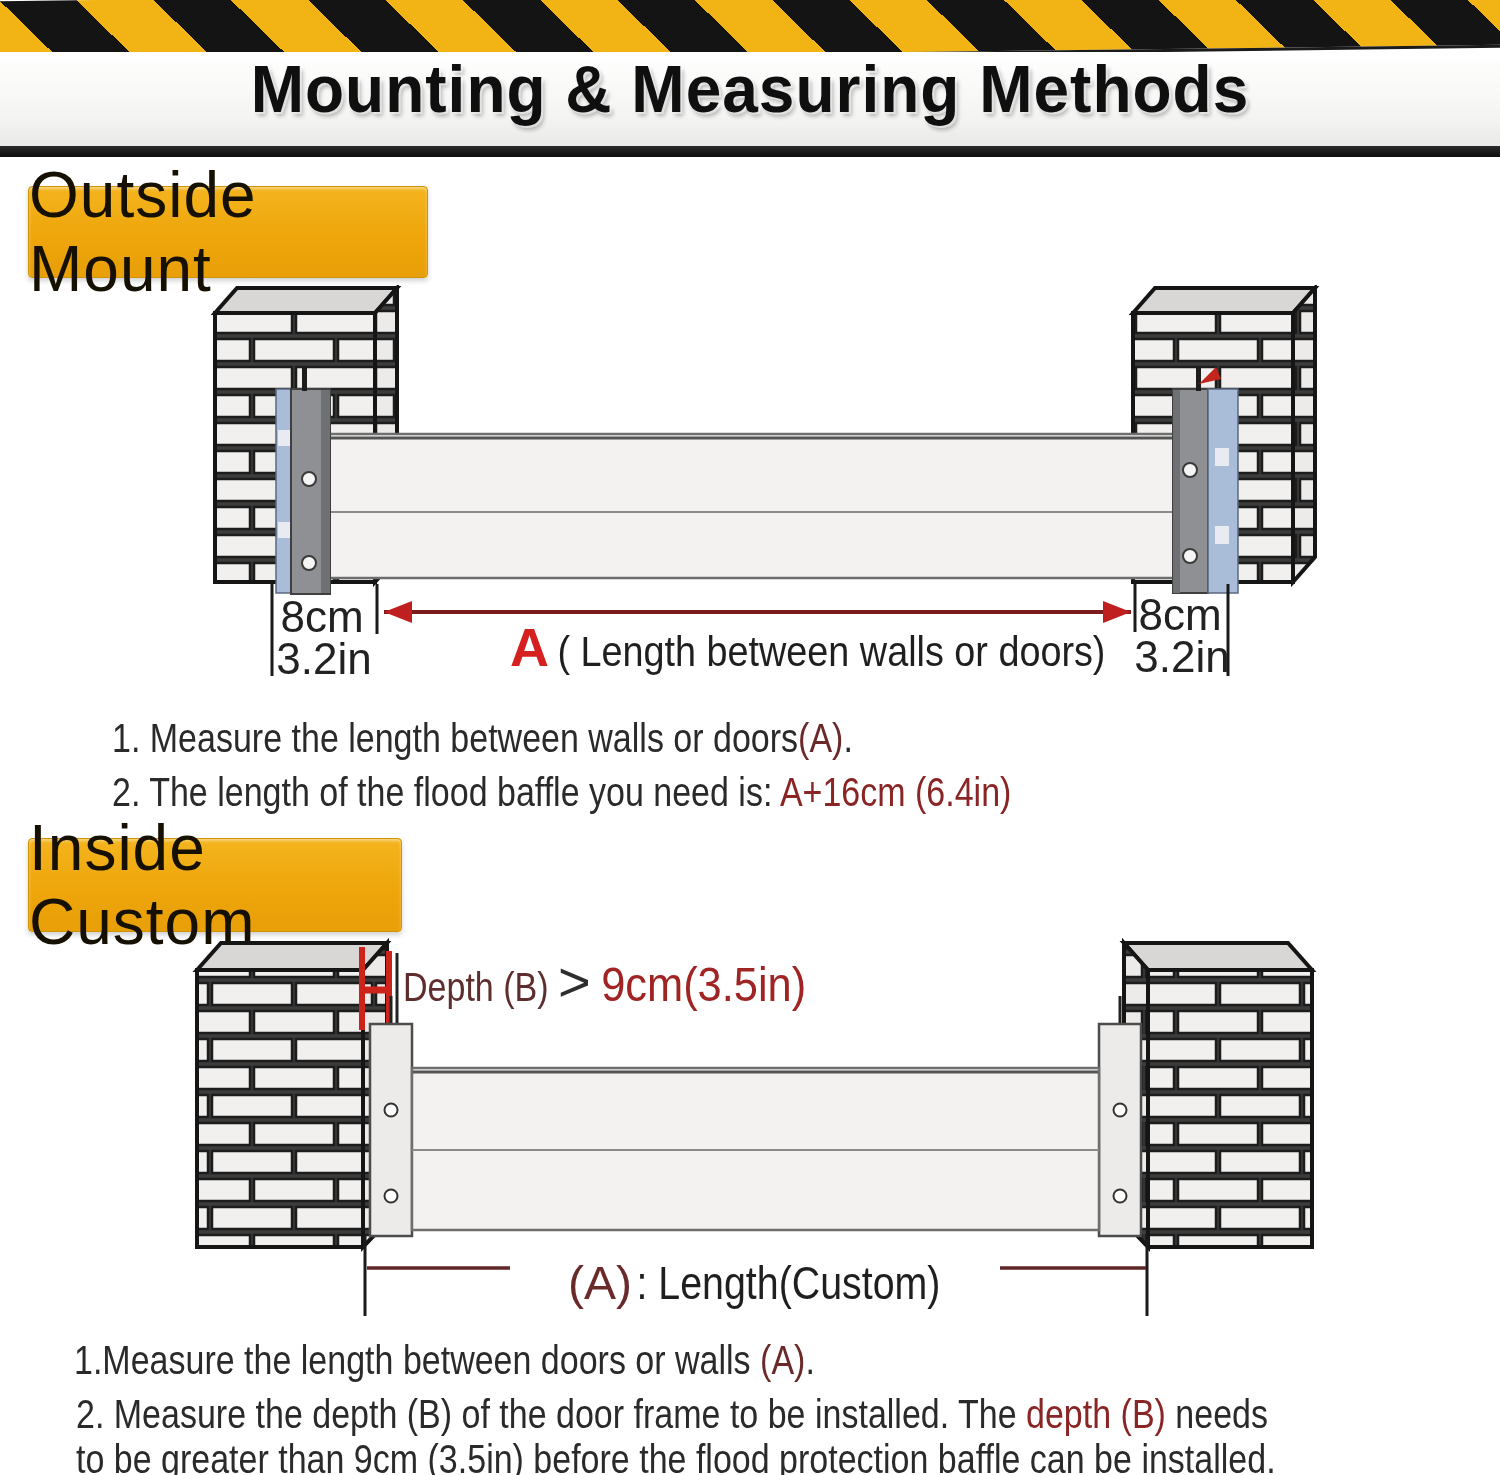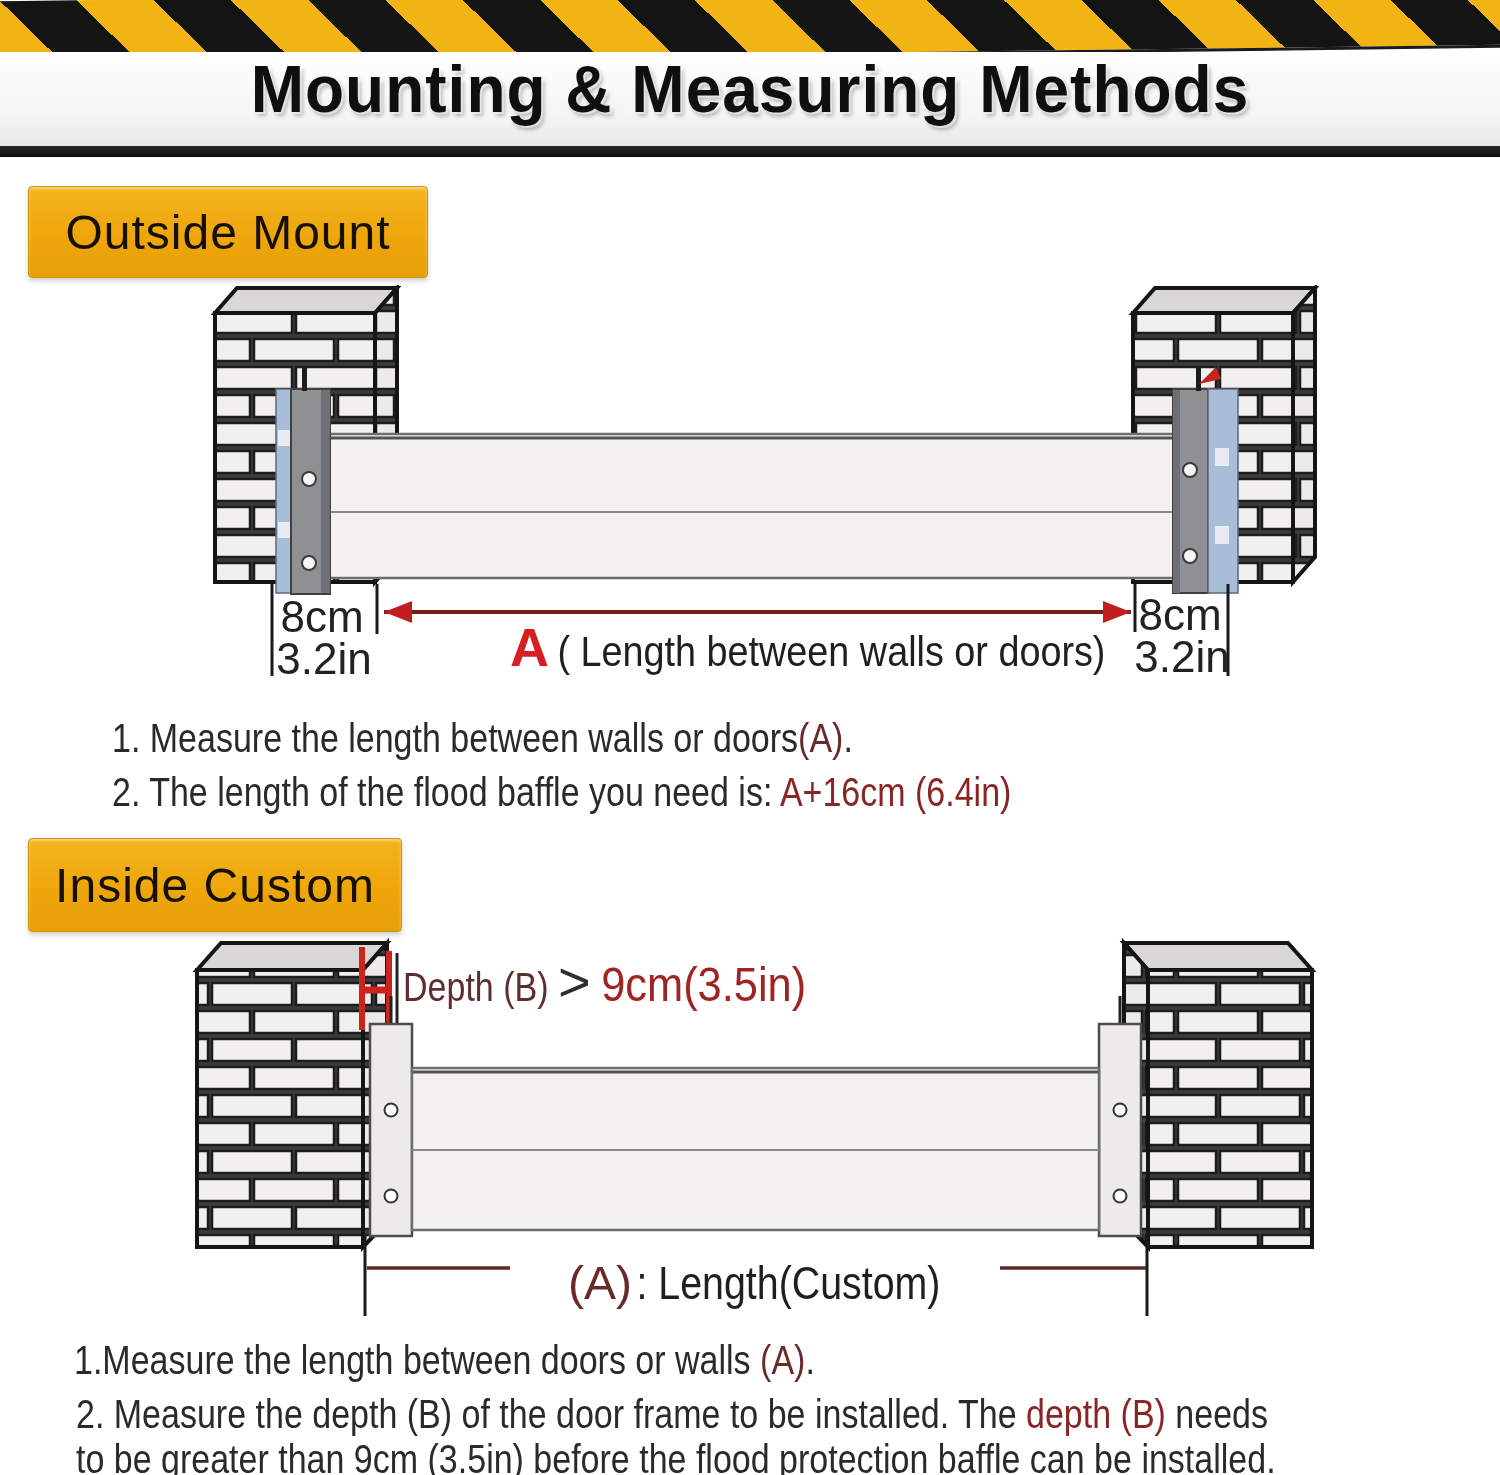--- a/index.html
+++ b/index.html
@@ -27,21 +27,21 @@
   }
   .black-bar{
     position:absolute;left:0;top:146px;width:1500px;height:11px;
     background:linear-gradient(180deg,#2a2a2a,#0d0d0d);
   }
   
   .badge{
     position:absolute;display:flex;align-items:center;justify-content:center;
     background:linear-gradient(180deg,#f4b41e 0%,#eea60b 55%,#e89f08 100%);
     border:1px solid #cf9307;border-radius:4px;color:#161001;
-    font-size:48px;letter-spacing:1px;
+    font-size:64px;letter-spacing:1px;
     box-shadow:inset 0 2px 3px rgba(255,255,255,.45),0 3px 5px rgba(0,0,0,.18);
   }
   .badge-outside{left:28px;top:186px;width:398px;height:90px;}
   .badge-inside{left:28px;top:838px;width:372px;height:92px;}
   
   svg{position:absolute;left:0;}
   svg text{font-family:"Liberation Sans",sans-serif;}
   .svg1{top:285px;}
   .svg2{top:930px;}
   .dim-num{font-size:44px;fill:#222222;}

